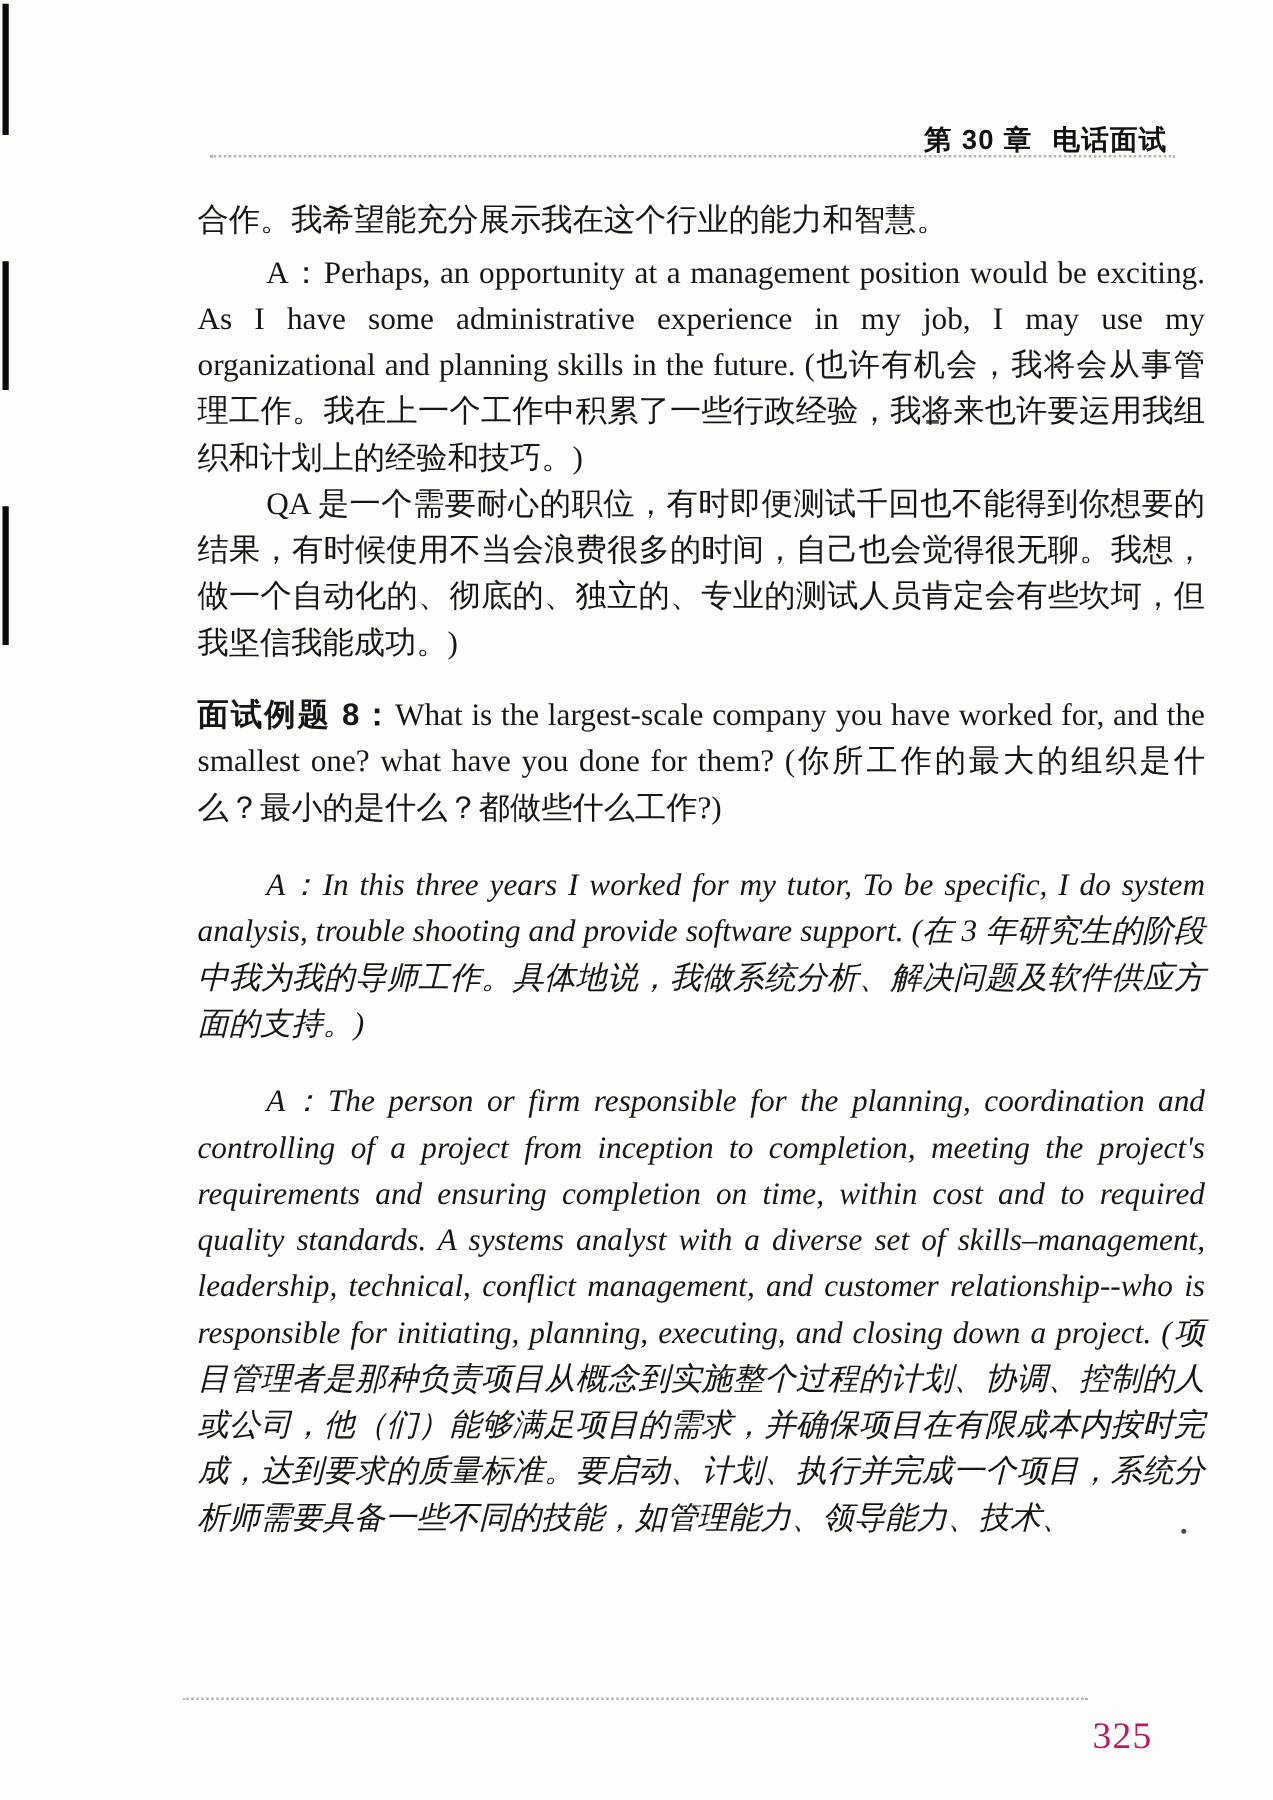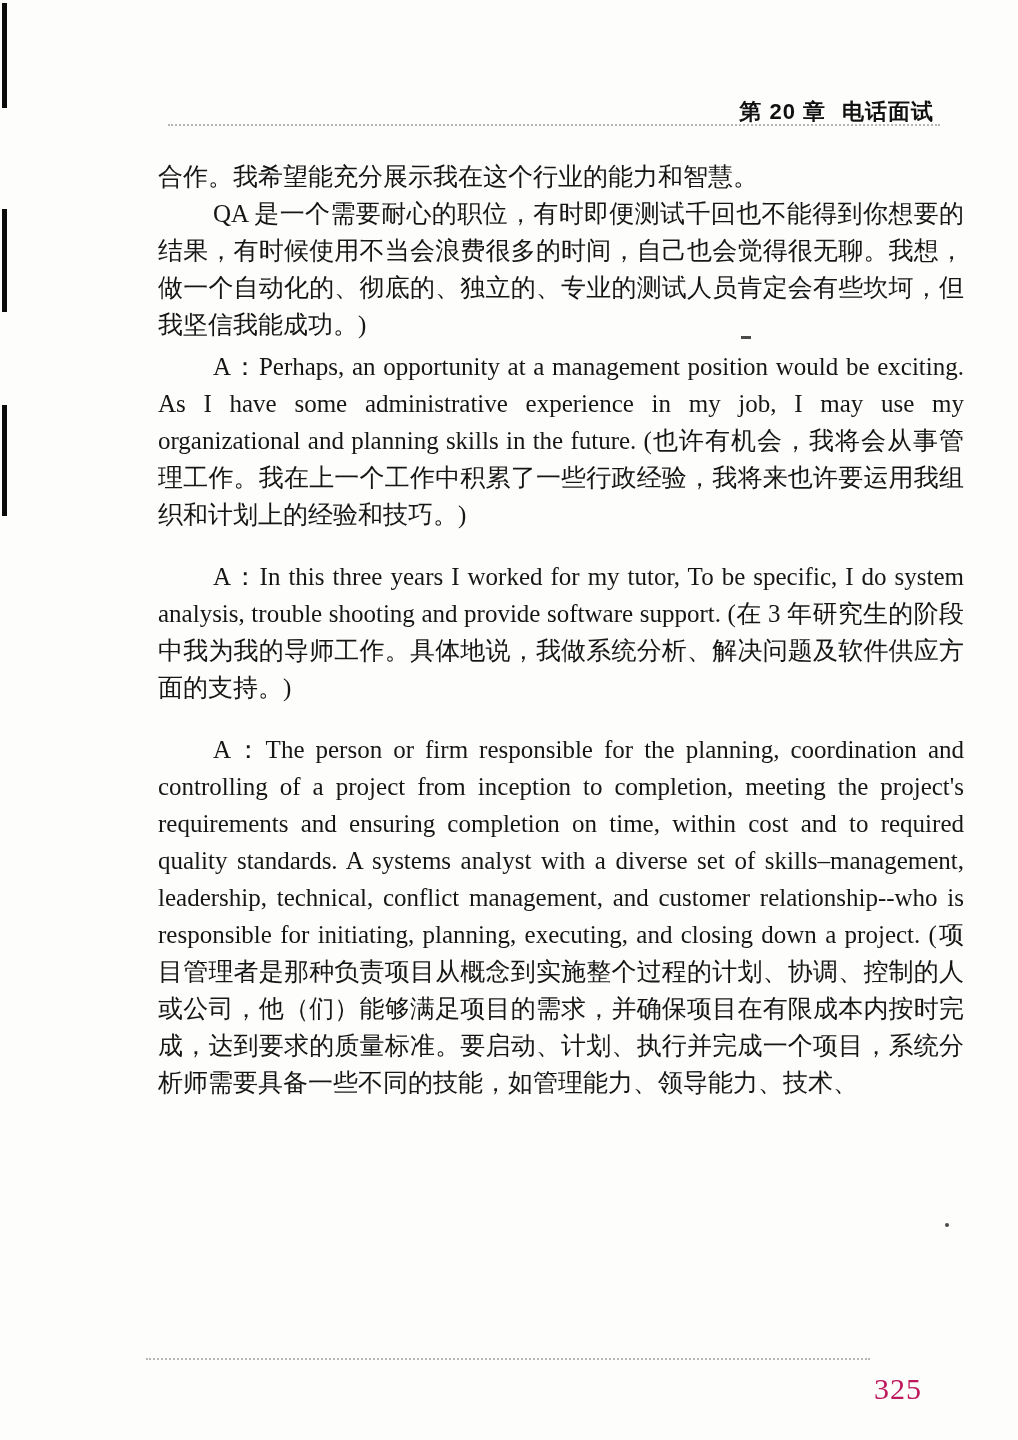--- a/index.html
+++ b/index.html
@@ -68,21 +68,21 @@
   }
   .body-text p {
     margin: 0;
     font-size: 25px;
     line-height: 37px;
     text-align: justify;
   }
   .p-indent { text-indent: 55px; }
   .gap-sm { margin-top: 5px  !important; }
   .gap-md { margin-top: 21px !important; }
-  .gap-lg { margin-top: 25px !important; }
+  .gap-lg { margin-top: 25px !important; font-style: italic; }
 
   .q-label {
     font-weight: 700;
     font-family: "Liberation Sans", "DejaVu Sans", sans-serif;
     letter-spacing: 1px;
   }
 
   
   .footer-rule {
     position: absolute;
@@ -107,32 +107,33 @@
 
 <div class="page">
 
   <div class="edge-bar b1"></div>
   <div class="edge-bar b2"></div>
   <div class="edge-bar b3"></div>
   <div class="speck s1"></div>
   <div class="speck s2"></div>
 
   <div class="running-head">
-    <span class="chapter">第 20 章</span><span>电话面试</span>
+    <span class="chapter">第 30 章</span><span>电话面试</span>
   </div>
   <div class="header-rule"></div>
 
   <div class="body-text">
 
     <p><span>合作。我希望能充分展示我在这个行业的能力和智慧。</span></p>
 
+    <p class="p-indent gap-sm"><span class="a-label">A：</span><span>Perhaps, an opportunity at a management position would be exciting. As I have some administrative experience in my job, I may use my organizational and planning skills in the future. (也许有机会，我将会从事管理工作。我在上一个工作中积累了一些行政经验，我将来也许要运用我组织和计划上的经验和技巧。)</span></p>
+
     <p class="p-indent"><span>QA 是一个需要耐心的职位，有时即便测试千回也不能得到你想要的结果，有时候使用不当会浪费很多的时间，自己也会觉得很无聊。我想，做一个自动化的、彻底的、独立的、专业的测试人员肯定会有些坎坷，但我坚信我能成功。)</span></p>
 
-    <p class="p-indent gap-sm"><span class="a-label">A：</span><span>Perhaps, an opportunity at a management position would be exciting. As I have some administrative experience in my job, I may use my organizational and planning skills in the future. (也许有机会，我将会从事管理工作。我在上一个工作中积累了一些行政经验，我将来也许要运用我组织和计划上的经验和技巧。)</span></p>
-
+    <p class="gap-md"><span class="q-label">面试例题 8：</span><span>What is the largest-scale company you have worked for, and the smallest one? what have you done for them? (你所工作的最大的组织是什么？最小的是什么？都做些什么工作?)</span></p>
 
     <p class="p-indent gap-lg"><span class="a-label">A：</span><span>In this three years I worked for my tutor, To be specific, I do system analysis, trouble shooting and provide software support.  (在 3 年研究生的阶段中我为我的导师工作。具体地说，我做系统分析、解决问题及软件供应方面的支持。)</span></p>
 
 
     <p class="p-indent gap-lg"><span class="a-label">A：</span><span>The person or firm responsible for the planning, coordination and controlling of a project from inception to completion, meeting the project's requirements and ensuring completion on time, within cost and to required quality standards. A systems analyst with a diverse set of skills–management, leadership, technical, conflict management, and customer relationship--who is responsible for initiating, planning, executing, and closing down a project. (项目管理者是那种负责项目从概念到实施整个过程的计划、协调、控制的人或公司，他（们）能够满足项目的需求，并确保项目在有限成本内按时完成，达到要求的质量标准。要启动、计划、执行并完成一个项目，系统分析师需要具备一些不同的技能，如管理能力、领导能力、技术、</span></p>
 
   </div>
 
   <div class="footer-rule"></div>
   <div class="page-number">325</div>

